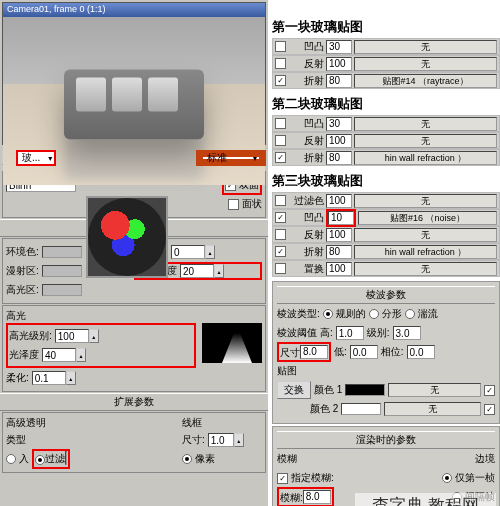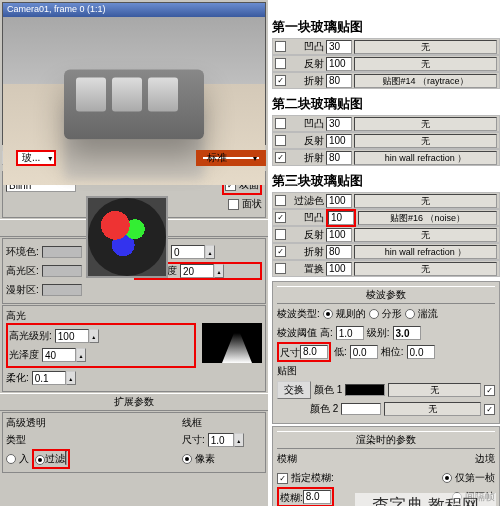--- a/index.html
+++ b/index.html
@@ -87,25 +87,25 @@
   <div class="hdr">Blinn基本参数</div>
 
   <div class="pnl">
     <div style="display:flex">
       <div style="flex:1">
         <div class="row">
             <span class="lbl">环境色:</span>
             <span class="sw"></span>
           </div>
         <div class="row">
+            <span class="lbl">漫射区:</span>
+            <span class="sw"></span>
+          </div>
+        <div class="row">
             <span class="lbl">高光区:</span>
-            <span class="sw"></span>
-          </div>
-        <div class="row">
-            <span class="lbl">漫射区:</span>
             <span class="sw"></span>
           </div>
       </div>
       <div style="flex:1">
         <div class="row">
             <span class="cb"></span>
             <span class="lbl">颜色</span>
             <span class="spn">
               <input class="inp" value="0" style="">
               <span class="spn-b">▴</span>
@@ -297,21 +297,21 @@
         <span class="rb"></span>
         <span class="lbl">分形</span>
         <span class="rb"></span>
         <span class="lbl">湍流</span>
       </div>
     <div class="row">
         <span class="lbl">棱波阈值</span>
         <span class="lbl">高:</span>
         <input class="inp" style="width: 28px;" value="1.0">
         <span class="lbl">级别:</span>
-        <input class="inp" style="width: 28px; font-weight: bold;" value="3.0">
+        <input class="inp" style="width: 28px;" value="3.0">
       </div>
     <div class="row">
         <span class="hr"><span class="lbl">尺寸</span><input class="inp" style="width: 28px;" value="8.0"></span>
         <span class="lbl">低:</span>
         <input class="inp" style="width: 28px;" value="0.0">
         <span class="lbl">相位:</span>
         <input class="inp" style="width: 28px;" value="0.0">
       </div>
     <div class="row">
         <span class="lbl">贴图</span>

